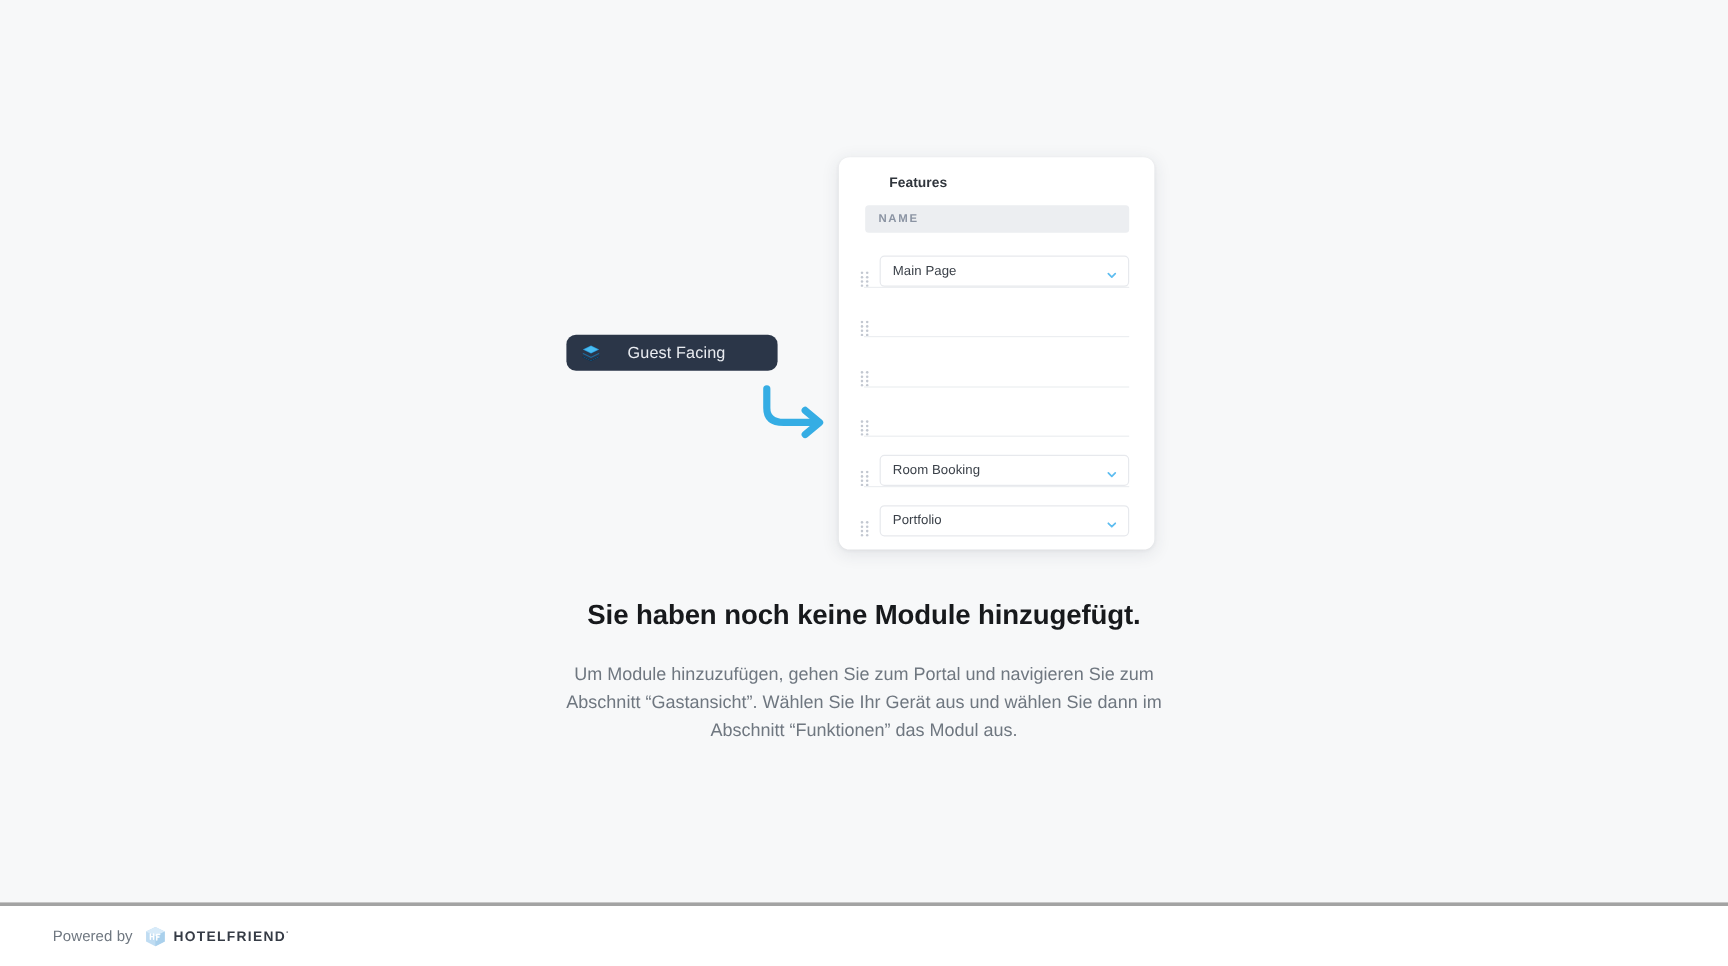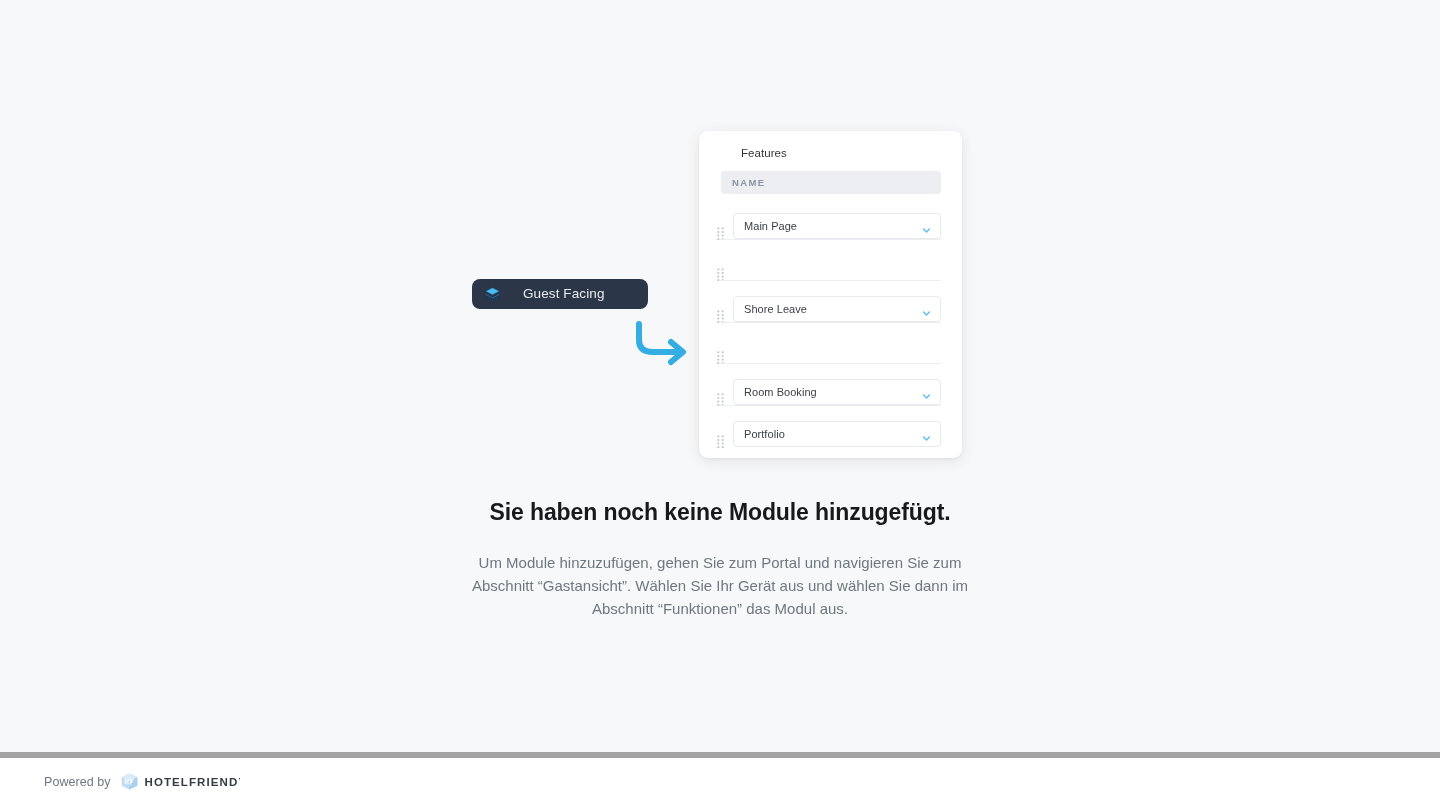--- a/index.html
+++ b/index.html
@@ -71,21 +71,21 @@
     width: 263px;
     height: 327px;
     background: #ffffff;
     border-radius: 9px;
     box-shadow: 0 3px 14px rgba(35, 45, 66, 0.10), 0 1px 3px rgba(35,45,66,0.05);
     padding: 16px 21px 0 21px;
   }
 
   .features-title {
     font-size: 11.5px;
-    font-weight: normal;
+    font-weight: bold;
     color: #30353c;
     letter-spacing: .05px;
     margin-bottom: 13px;
     padding-left: 21px;
   }
 
   .name-header {
     position: absolute;
     left: 721px;
     top: 171px;
@@ -186,21 +186,21 @@
   }
 
   
   .footer {
     position: absolute;
     left: 0;
     top: 752px;
     width: 1440px;
     height: 53px;
     background: #ffffff;
-    border-top: 6px solid #a3a3a3;
+    border-top: 3px solid #a3a3a3;
     display: flex;
     align-items: center;
     padding-left: 44px;
   }
   .footer-inner {
     display: flex;
     align-items: center;
     gap: 9px;
   }
   .footer-powered {
@@ -316,28 +316,20 @@
               <circle cx="5.7" cy="1.3" r="1.1"></circle>
             <circle cx="1.3" cy="5.0" r="1.1"></circle>
               <circle cx="5.7" cy="5.0" r="1.1"></circle>
             <circle cx="1.3" cy="8.6" r="1.1"></circle>
               <circle cx="5.7" cy="8.6" r="1.1"></circle>
             <circle cx="1.3" cy="12.2" r="1.1"></circle>
               <circle cx="5.7" cy="12.2" r="1.1"></circle>
           </g>
         </svg>
       </span>
-      <div class="feature-select">
-        <span class="feature-select-label">Shore Leave</span>
-        <span class="chev">
-          <svg viewBox="0 0 10 10" width="9" height="9" aria-hidden="true">
-            <path d="M1.8 3.4 L5 6.6 L8.2 3.4" fill="none" stroke="#5ebdf0" stroke-width="1.6" stroke-linecap="round" stroke-linejoin="round"></path>
-          </svg>
-        </span>
-      </div>
     </div>
 
     <div class="feature-row">
       <span class="drag-handle">
         <svg viewBox="0 0 7 13" width="7" height="13" aria-hidden="true">
           <g fill="#c3c8d1">
             <circle cx="1.3" cy="1.3" r="1.1"></circle>
               <circle cx="5.7" cy="1.3" r="1.1"></circle>
             <circle cx="1.3" cy="5.0" r="1.1"></circle>
               <circle cx="5.7" cy="5.0" r="1.1"></circle>

